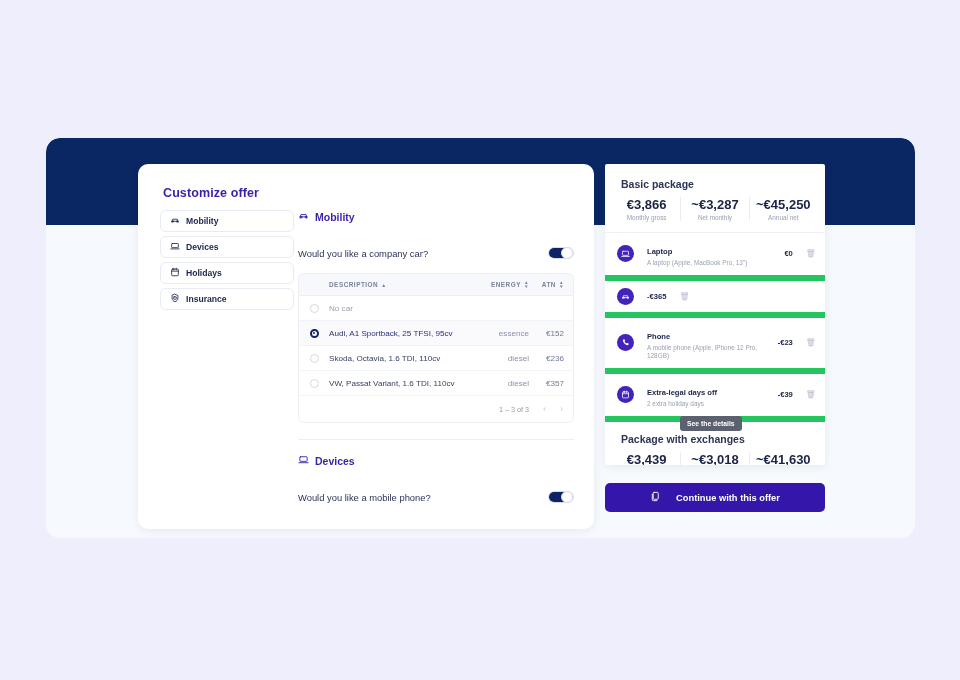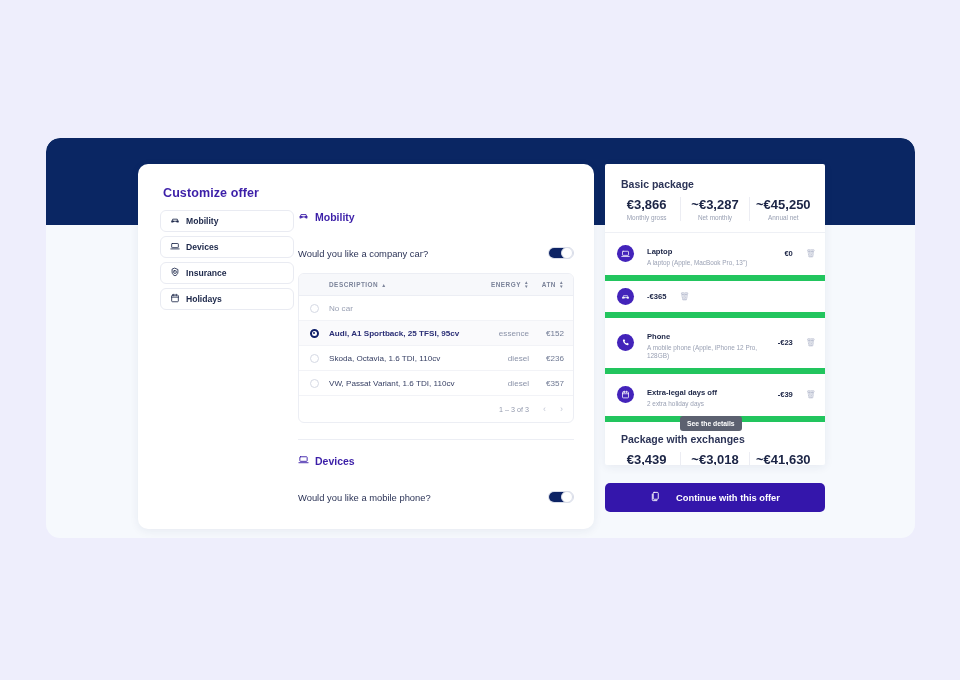--- a/index.html
+++ b/index.html
@@ -115,21 +115,21 @@
 
   .tbl-row {
     display: flex; align-items: center;
     height: 25px;
     border-bottom: 1px solid #f2f3f7;
     font-size: 8.1px; color: #363f63;
     cursor: pointer;
   }
   .tbl-row:last-child { border-bottom: none; }
   .tbl-row.selected { background: #fafafc; }
-  .tbl-row.selected .cell-desc { font-weight: bold; color: #2b2f76; }
+  .tbl-row.selected .cell-desc { font-weight: normal; color: #2b2f76; }
   .cell-radio { width: 30px; display: flex; justify-content: center; }
   .cell-desc  { flex: 1; }
   .cell-desc.muted { color: #9aa1b4; }
   .cell-energy{ width: 52px; text-align: right; color: #8a92a8; }
   .cell-atn   { width: 44px; text-align: right; color: #7a melhor; }
   .cell-atn   { width: 44px; text-align: right; color: #707a94; padding-right: 9px; }
 
   .radio {
     width: 9px; height: 9px; border-radius: 50%;
     border: 1px solid #d5d9e4; background: #fff;
@@ -256,34 +256,34 @@
         <svg viewBox="0 0 24 24" fill="none" stroke="#1c2749" stroke-width="2" stroke-linecap="round" stroke-linejoin="round">
           <rect x="4" y="6" width="16" height="10" rx="1.5"></rect>
             <path d="M2 19h20"></path>
         </svg>
       </span>
       <span>Devices</span>
     </div>
     <div class="nav-item">
       <span>
         <svg viewBox="0 0 24 24" fill="none" stroke="#1c2749" stroke-width="2" stroke-linecap="round" stroke-linejoin="round">
+          <rect x="4" y="5" width="16" height="16" rx="2"></rect>
+            <path d="M4 10h16M9 3v4M15 3v4"></path>
+        </svg>
+      </span>
+      <span>Holidays</span>
+    </div>
+    <div class="nav-item">
+      <span>
+        <svg viewBox="0 0 24 24" fill="none" stroke="#1c2749" stroke-width="2" stroke-linecap="round" stroke-linejoin="round">
           <path d="M12 3l7 3v6c0 5-3.5 8-7 9-3.5-1-7-4-7-9V6z"></path>
             <rect x="9" y="9" width="6" height="6" rx="1"></rect>
         </svg>
       </span>
       <span>Insurance</span>
-    </div>
-    <div class="nav-item">
-      <span>
-        <svg viewBox="0 0 24 24" fill="none" stroke="#1c2749" stroke-width="2" stroke-linecap="round" stroke-linejoin="round">
-          <rect x="4" y="5" width="16" height="16" rx="2"></rect>
-            <path d="M4 10h16M9 3v4M15 3v4"></path>
-        </svg>
-      </span>
-      <span>Holidays</span>
     </div>
   </nav>
 
   <div id="content-col">
 
     <div class="section-head">
       <span>
         <svg viewBox="0 0 24 24" fill="none" stroke="#3c1fa8" stroke-width="2" stroke-linecap="round" stroke-linejoin="round">
           <path d="M4 15h16M5 15l1.5-5h11L19 15M5 15v3M19 15v3"></path>
             <circle cx="7.5" cy="15.5" r="1.3"></circle>

